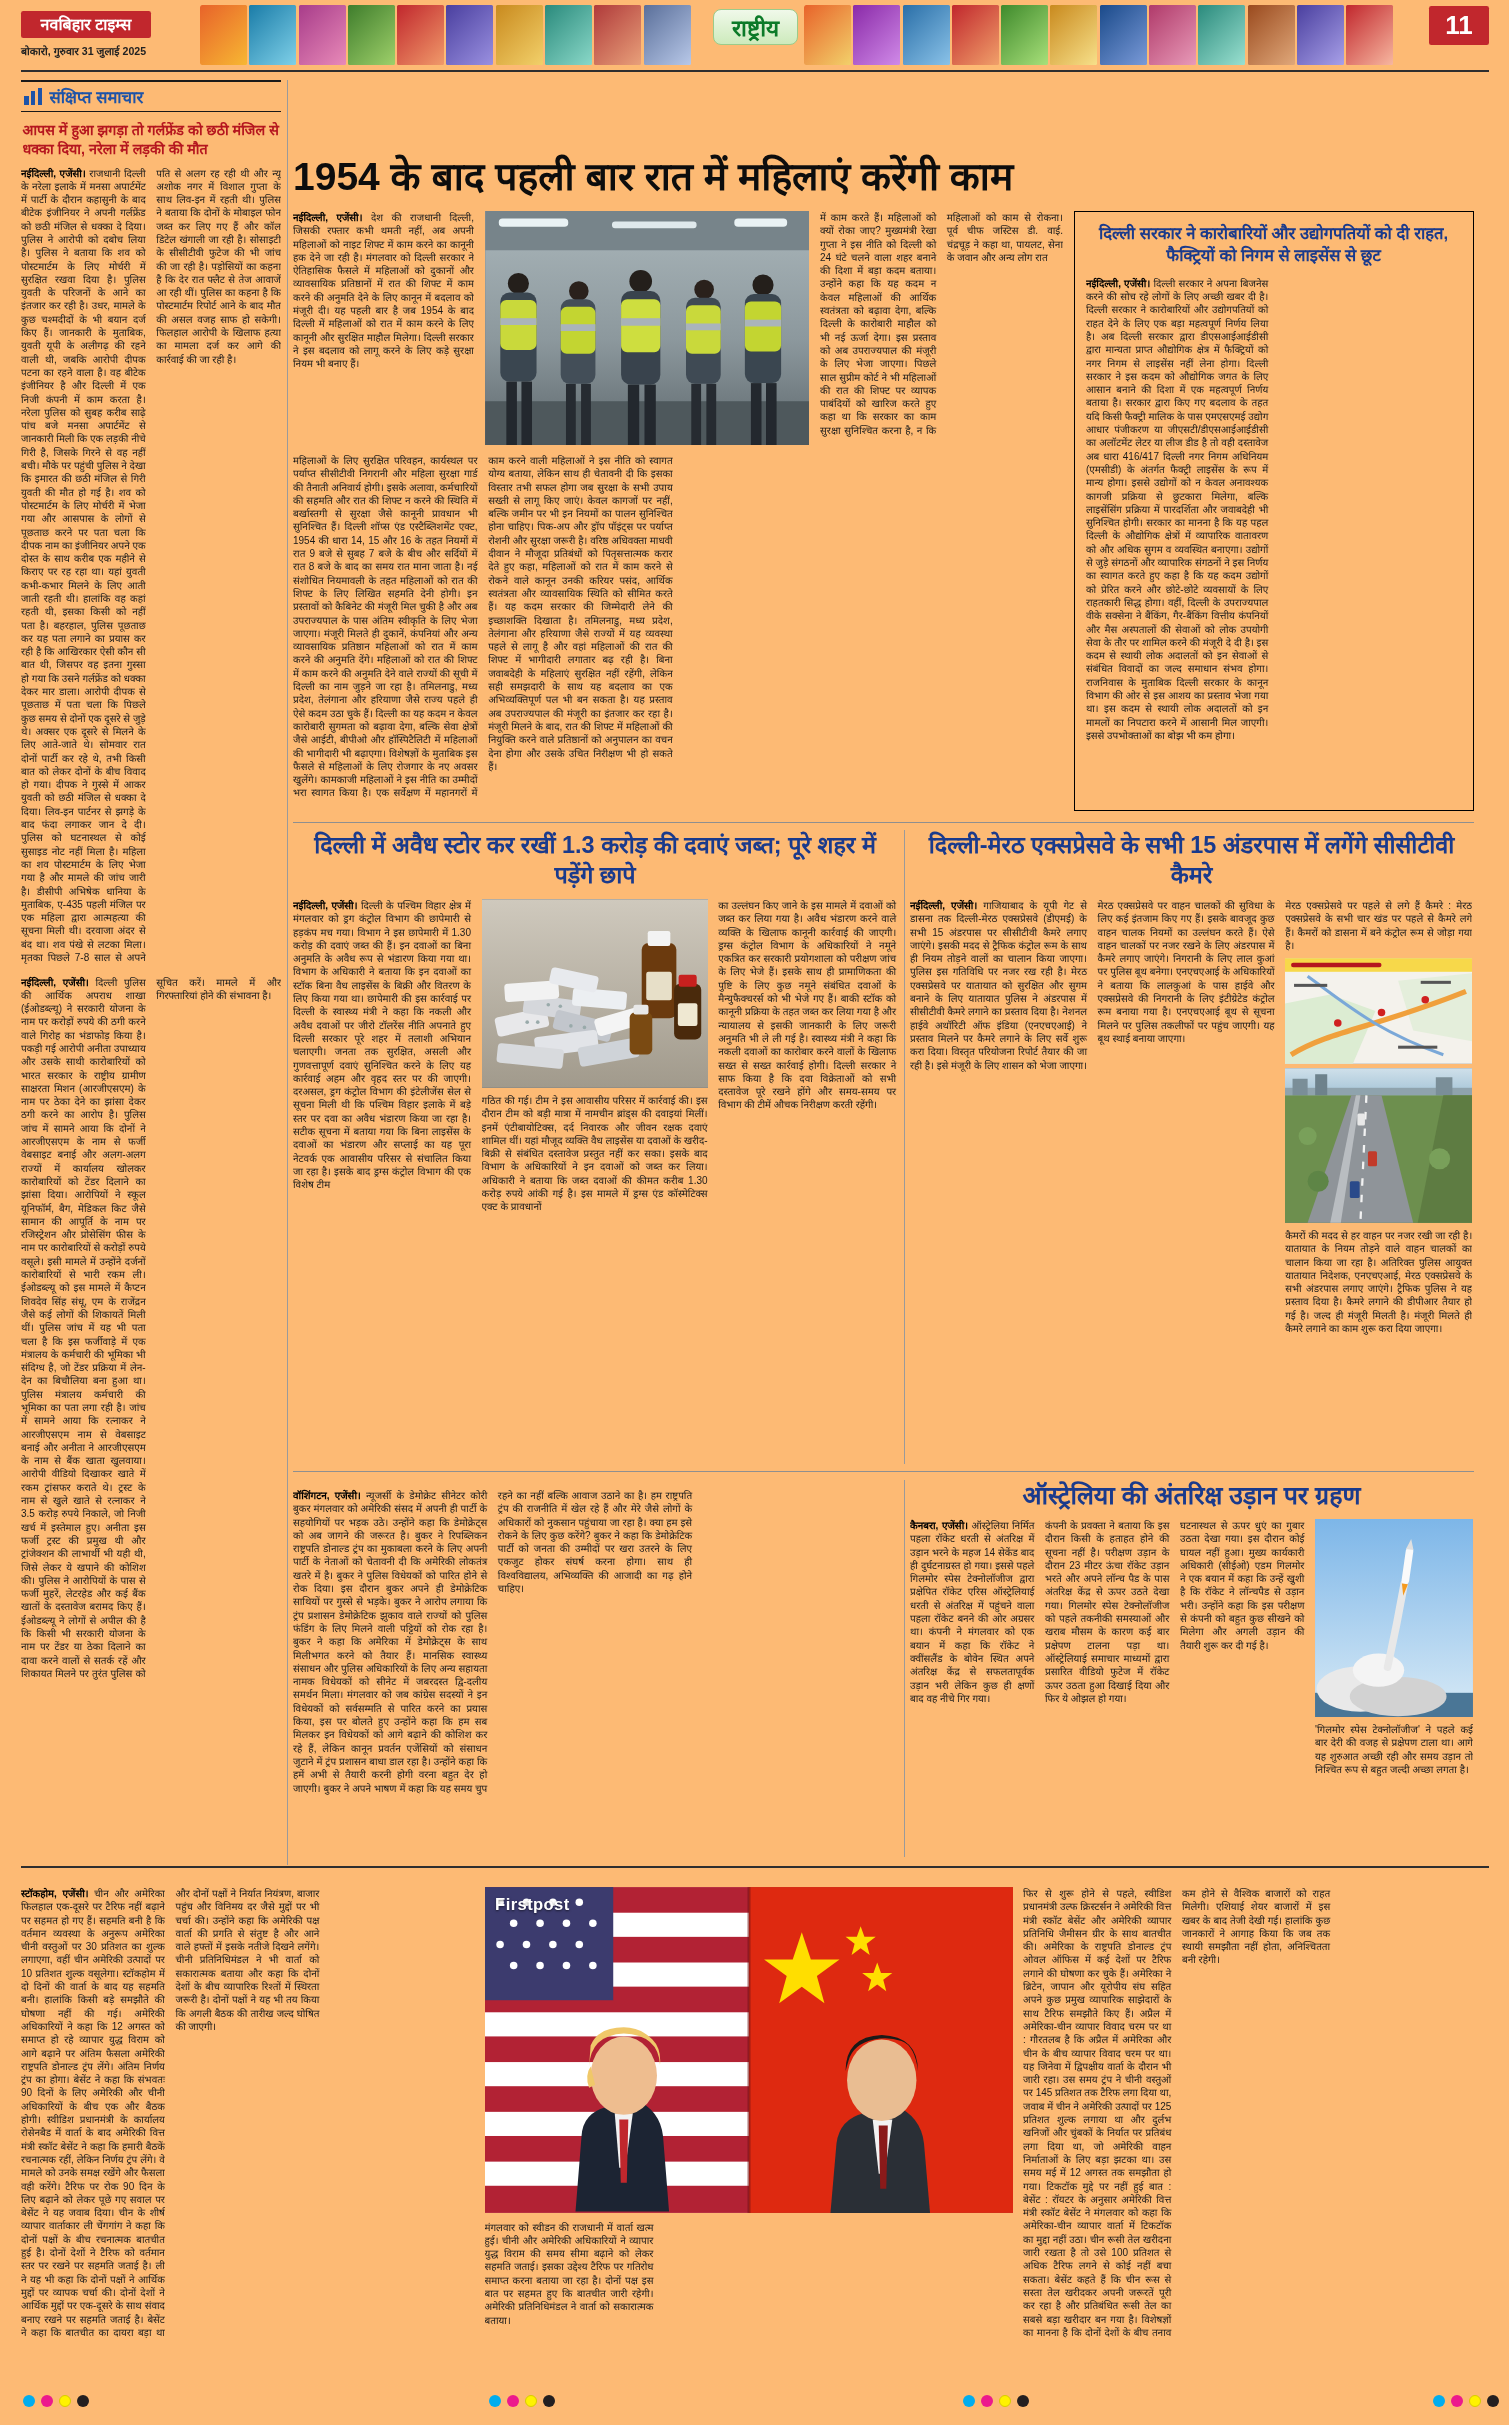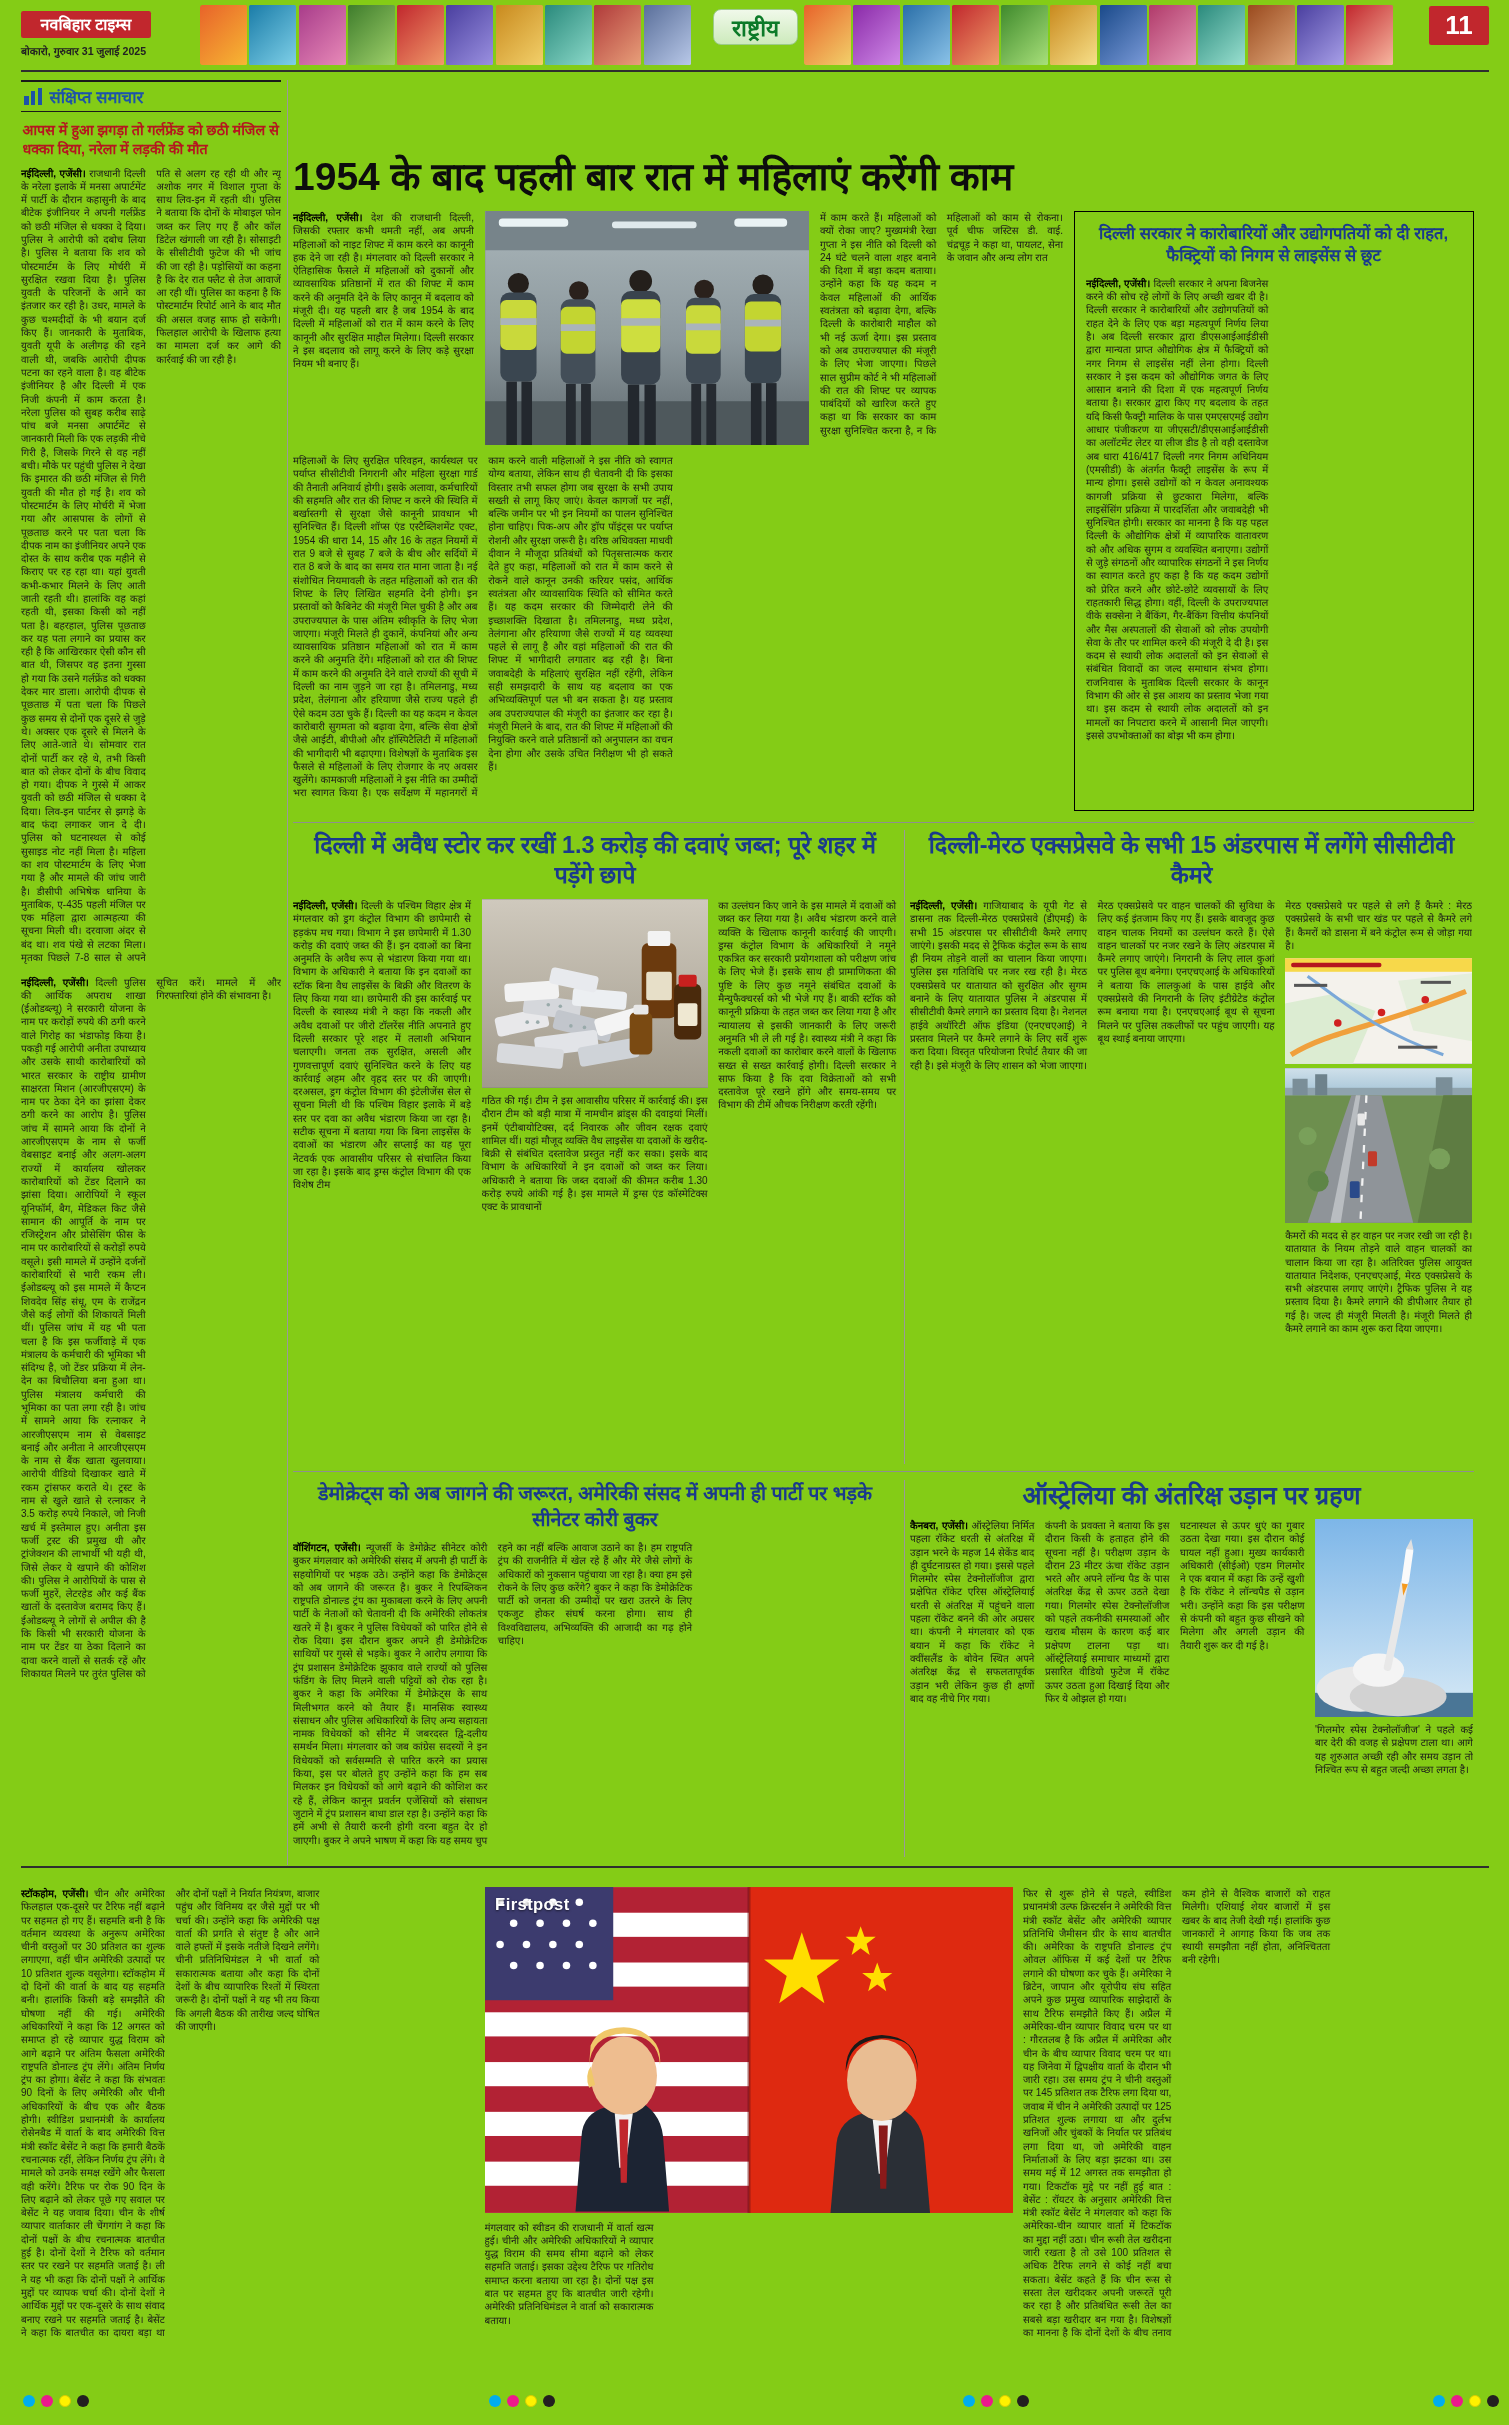--- a/index.html
+++ b/index.html
@@ -1,18 +1,18 @@
 <!DOCTYPE html>
 <html style="font-size:12px"><head>
 <meta charset="utf-8">
 <style>
   *{margin:0;padding:0;box-sizing:border-box}
   html,body{background:#dedcd6}
   body{font-family:"Liberation Sans","DejaVu Sans",sans-serif}
-  .page{position:relative;width:1510px;height:2426px;background:#84cc16;margin:0 auto;overflow:hidden;color:#141414}
+  .page{position:relative;width:1510px;height:2426px;background:#fdba74;margin:0 auto;overflow:hidden;color:#141414}
   .abs{position:absolute}
   .bodytxt{font-size:10px;line-height:13.3px;text-align:justify;color:#1a1a1a}
   .byline{font-weight:bold;color:#000}
   .rule-h{position:absolute;background:#2e2e2e;height:1.5px}
   .rule-h.thin{height:0.8px;background:#8f8f8f}
   .rule-v{position:absolute;background:#9a9a9a;width:0.8px}
   .cols2{column-count:2;column-gap:10.6px;column-fill:auto;overflow:hidden}
   .cols3{column-count:3;column-gap:10.6px;column-fill:auto;overflow:hidden}
   .cols4{column-count:4;column-gap:10.6px;column-fill:auto;overflow:hidden}
   
@@ -316,21 +316,20 @@
         <div class="bodytxt" style="margin-top:6px;height:223px;overflow:hidden">
           <p>कैमरों की मदद से हर वाहन पर नजर रखी जा रही है। यातायात के नियम तोड़ने वाले वाहन चालकों का चालान किया जा रहा है। अतिरिक्त पुलिस आयुक्त यातायात निदेशक, एनएचएआई, मेरठ एक्सप्रेसवे के सभी अंडरपास लगाए जाएंगे। ट्रैफिक पुलिस ने यह प्रस्ताव दिया है। कैमरे लगाने की डीपीआर तैयार हो गई है। जल्द ही मंजूरी मिलती है। मंजूरी मिलते ही कैमरे लगाने का काम शुरू करा दिया जाएगा।</p>
         </div>
       </div>
     </div>
   </section>
 
   <div class="rule-h thin" style="left:293px;top:1471px;width:1181px"></div>
 
   <section class="abs" style="left:293px;top:1480px;width:604px">
-    <h2 class="blue-head" style="font-size:19.6px;line-height:26px">डेमोक्रेट्स को अब जागने की जरूरत, अमेरिकी संसद में अपनी ही पार्टी पर भड़के सीनेटर कोरी बुकर</h2>
     <div class="bodytxt cols3" style="margin-top:9px;height:316px">
       <p><strong class="byline">वॉशिंगटन, एजेंसी।</strong> <span>न्यूजर्सी के डेमोक्रेट सीनेटर कोरी बुकर मंगलवार को अमेरिकी संसद में अपनी ही पार्टी के सहयोगियों पर भड़क उठे। उन्होंने कहा कि डेमोक्रेट्स को अब जागने की जरूरत है। बुकर ने रिपब्लिकन राष्ट्रपति डोनाल्ड ट्रंप का मुकाबला करने के लिए अपनी पार्टी के नेताओं को चेतावनी दी कि अमेरिकी लोकतंत्र खतरे में है। बुकर ने पुलिस विधेयकों को पारित होने से रोक दिया। इस दौरान बुकर अपने ही डेमोक्रेटिक साथियों पर गुस्से से भड़के। बुकर ने आरोप लगाया कि ट्रंप प्रशासन डेमोक्रेटिक झुकाव वाले राज्यों को पुलिस फंडिंग के लिए मिलने वाली पट्टियों को रोक रहा है। बुकर ने कहा कि अमेरिका में डेमोक्रेट्स के साथ मिलीभगत करने को तैयार हैं। मानसिक स्वास्थ्य संसाधन और पुलिस अधिकारियों के लिए अन्य सहायता नामक विधेयकों को सीनेट में जबरदस्त द्वि-दलीय समर्थन मिला। मंगलवार को जब कांग्रेस सदस्यों ने इन विधेयकों को सर्वसम्मति से पारित करने का प्रयास किया, इस पर बोलते हुए उन्होंने कहा कि हम सब मिलकर इन विधेयकों को आगे बढ़ाने की कोशिश कर रहे हैं, लेकिन कानून प्रवर्तन एजेंसियों को संसाधन जुटाने में ट्रंप प्रशासन बाधा डाल रहा है। उन्होंने कहा कि हमें अभी से तैयारी करनी होगी वरना बहुत देर हो जाएगी। बुकर ने अपने भाषण में कहा कि यह समय चुप रहने का नहीं बल्कि आवाज उठाने का है। हम राष्ट्रपति ट्रंप की राजनीति में खेल रहे हैं और मेरे जैसे लोगों के अधिकारों को नुकसान पहुंचाया जा रहा है। क्या हम इसे रोकने के लिए कुछ करेंगे? बुकर ने कहा कि डेमोक्रेटिक पार्टी को जनता की उम्मीदों पर खरा उतरने के लिए एकजुट होकर संघर्ष करना होगा। साथ ही विश्वविद्यालय, अभिव्यक्ति की आजादी का गढ़ होने चाहिए।</span></p>
     </div>
   </section>
 
   <div class="rule-v" style="left:904px;top:1480px;height:377px"></div>
 
   <section class="abs" style="left:910px;top:1480px;width:563px">
     <h2 class="blue-head" style="font-size:25px;line-height:30px">ऑस्ट्रेलिया की अंतरिक्ष उड़ान पर ग्रहण</h2>
     <div style="display:flex;gap:10.6px;margin-top:9px;height:317px;overflow:hidden">

